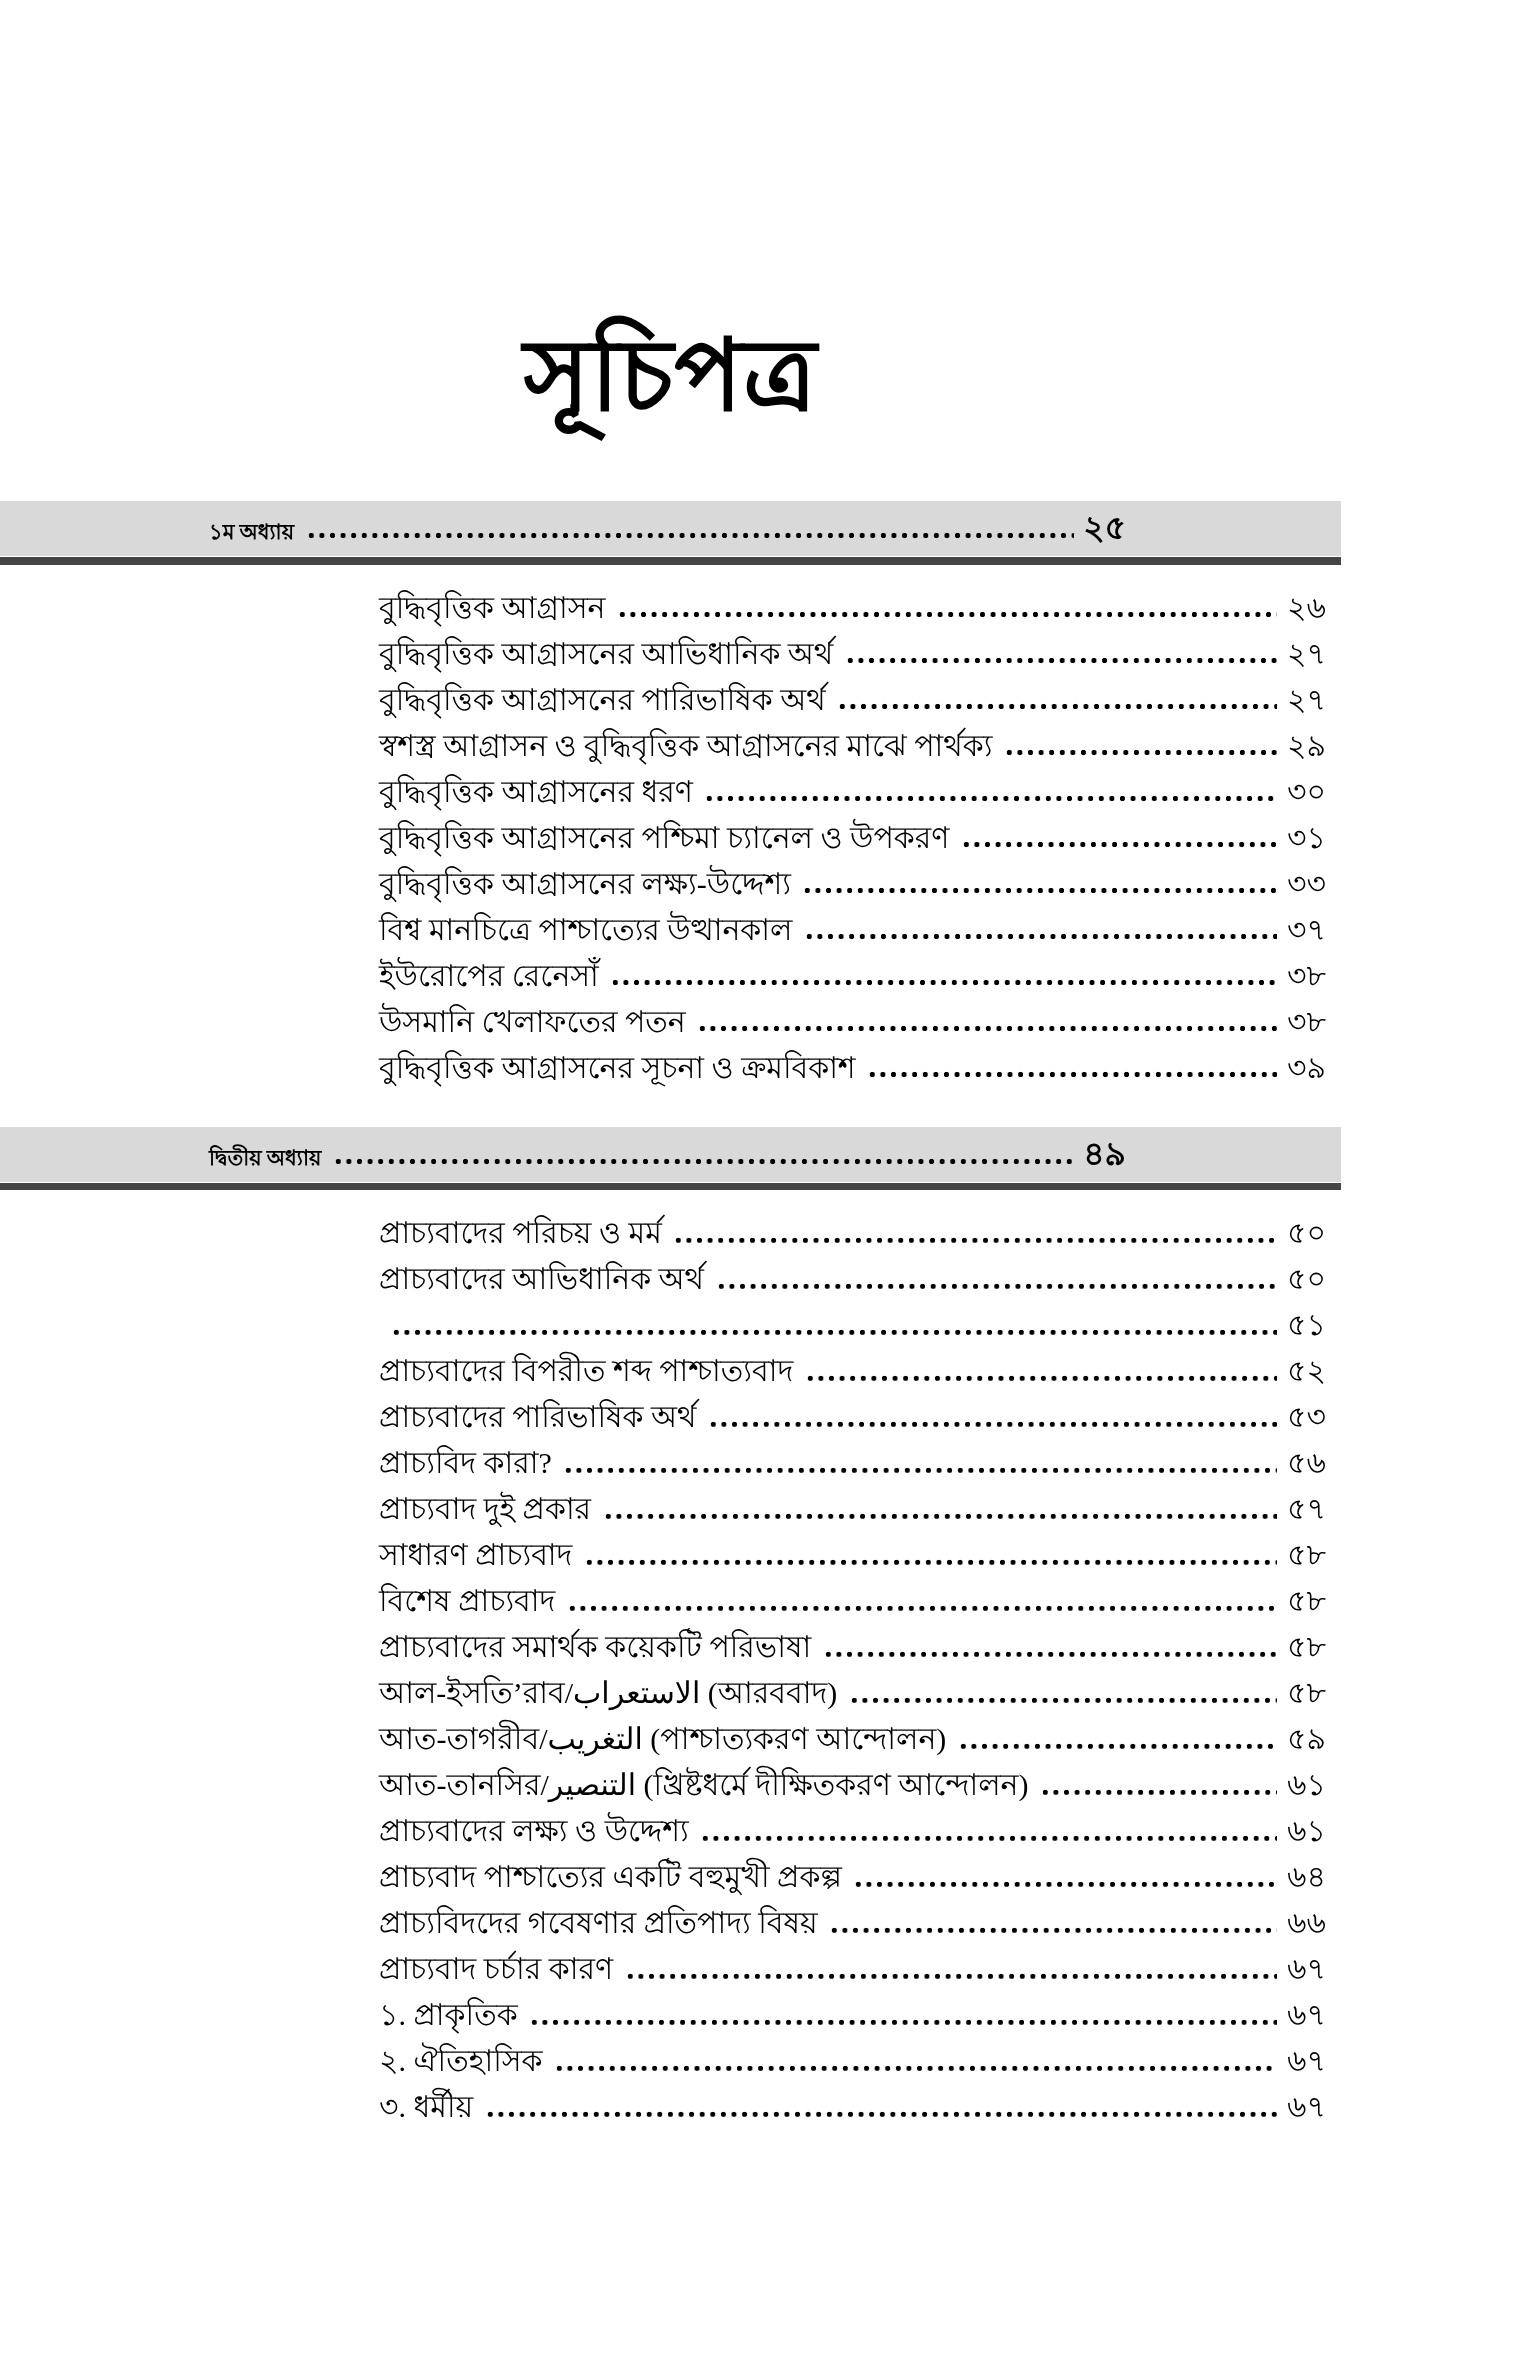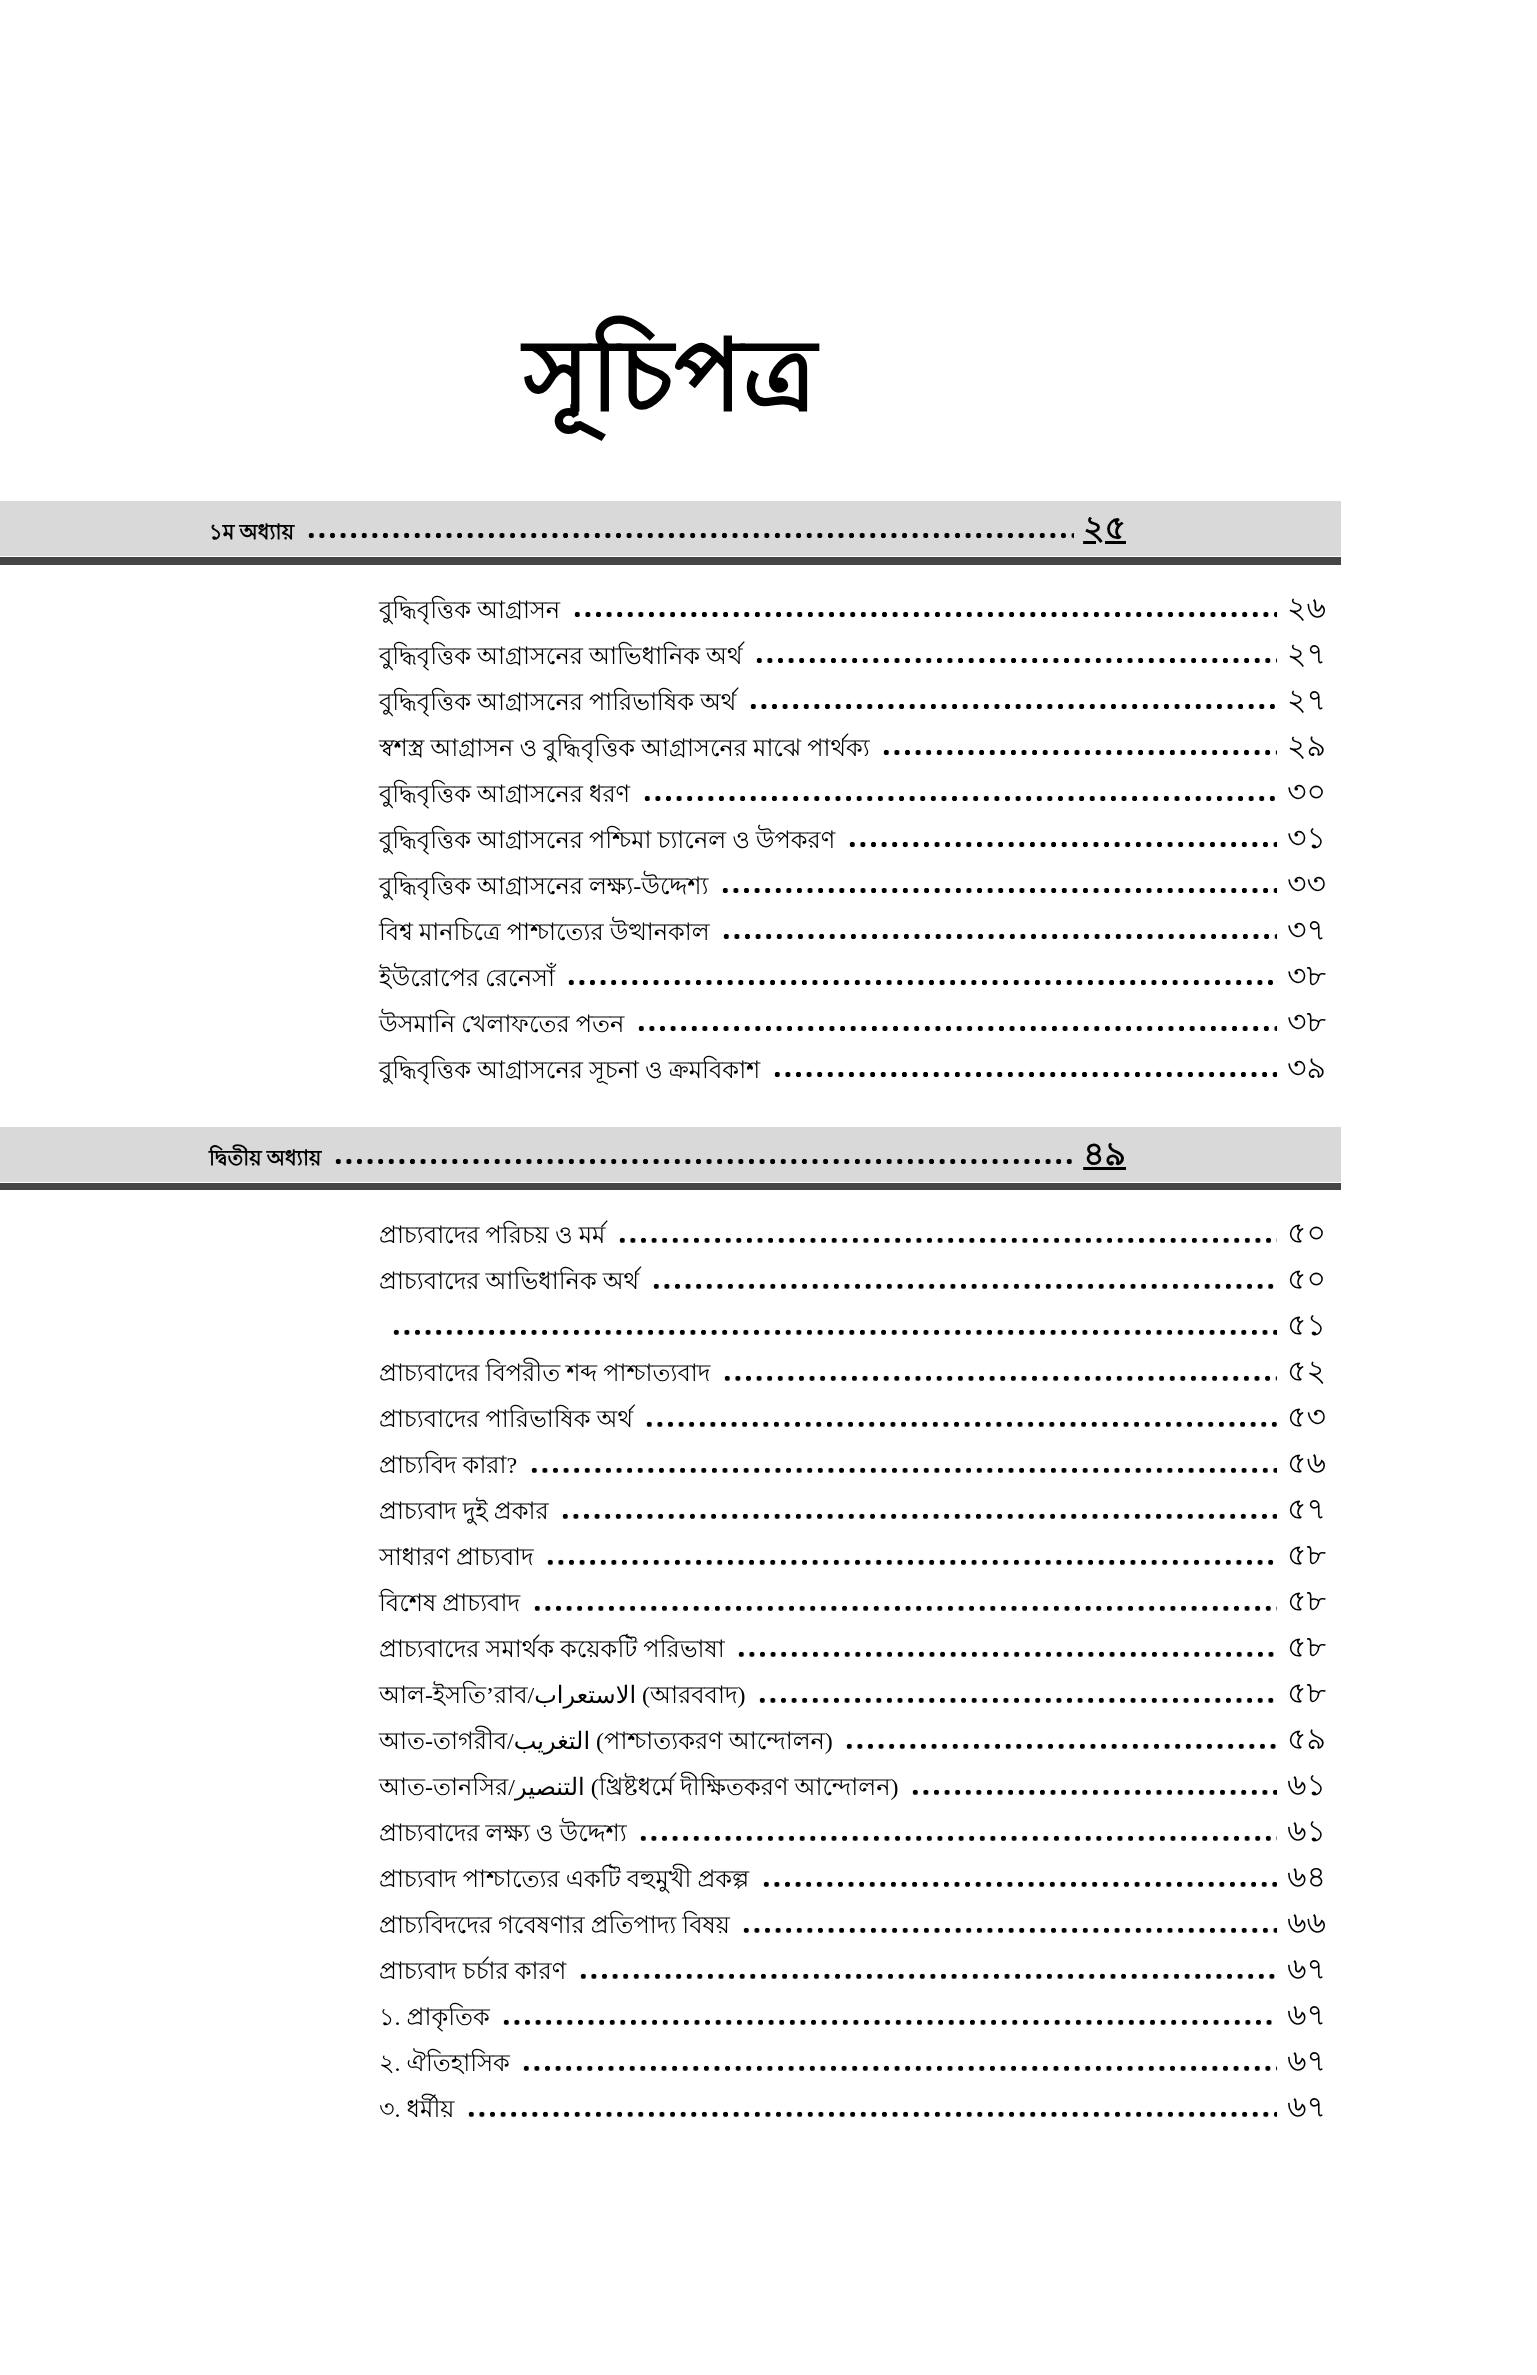--- a/index.html
+++ b/index.html
@@ -54,34 +54,33 @@
     font-size: 21px;
     font-weight: bold;
     line-height: 55px;
     white-space: nowrap;
   }
   .ch-page {
     font-size: 33px;
     font-weight: bold;
     line-height: 55px;
     white-space: nowrap;
-    text-decoration: underline;
   }
   .items {
     margin-top: 20px;
     margin-left: 379px;
     width: 947px;
   }
   .entry {
     display: flex;
     align-items: baseline;
     height: 46px;
   }
   .entry .label {
-    font-size: 24px;
+    font-size: 30px;
     line-height: 46px;
     white-space: nowrap;
   }
   .entry .pageno {
     font-size: 30px;
     line-height: 46px;
     white-space: nowrap;
   }
   .leader {
     flex: 1;

